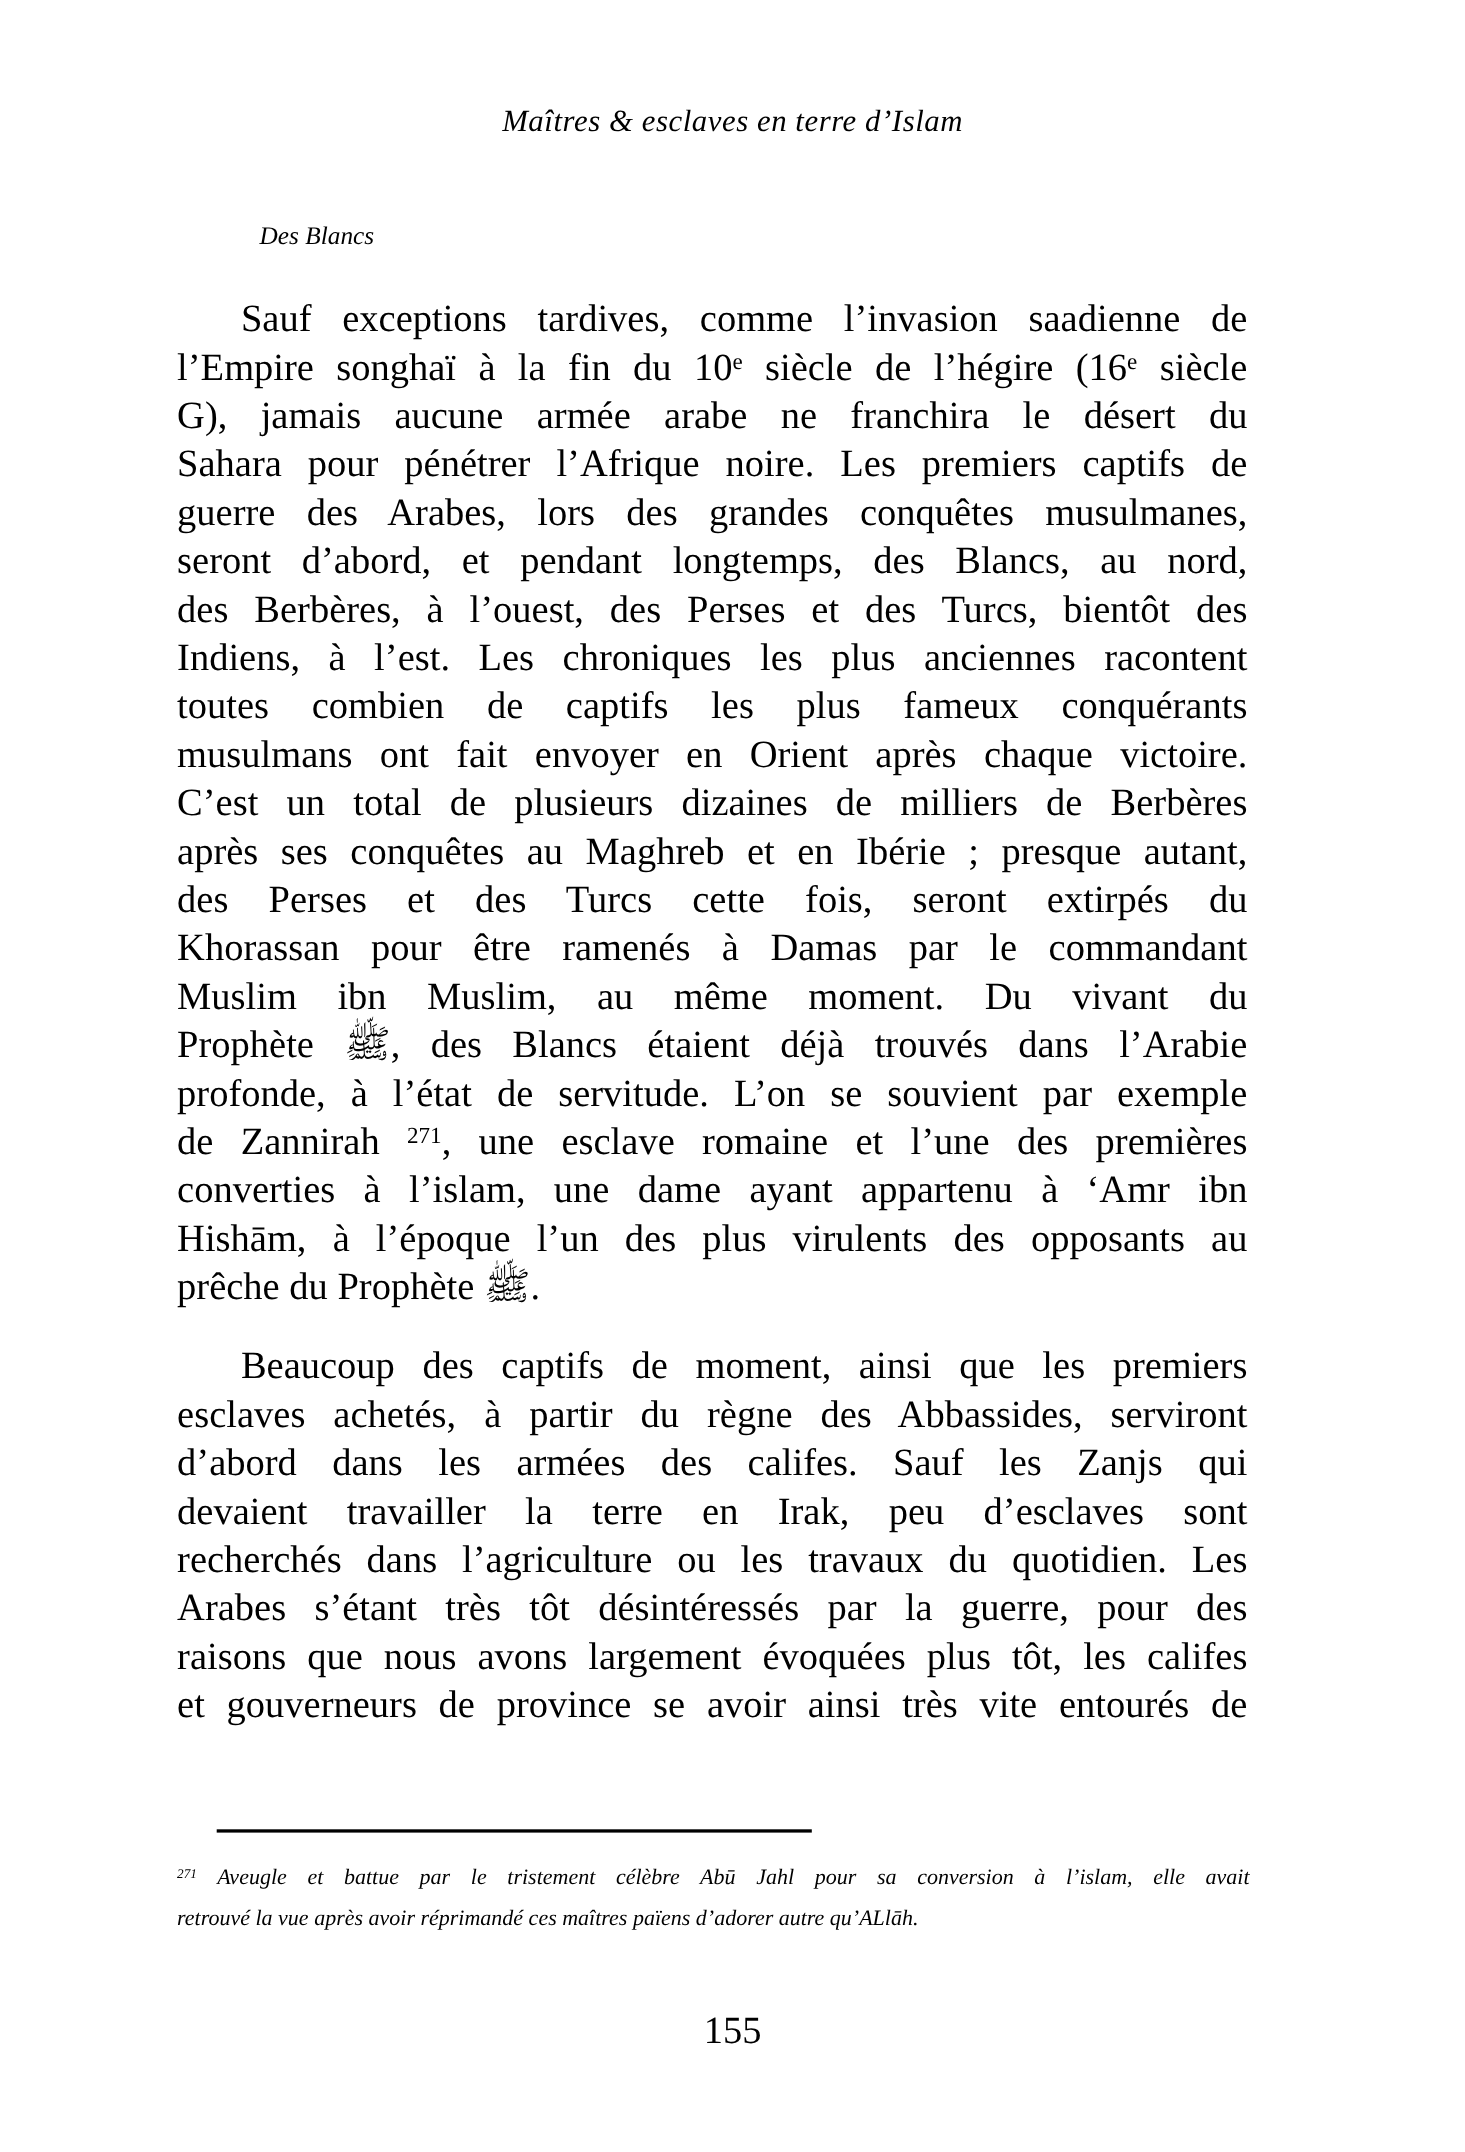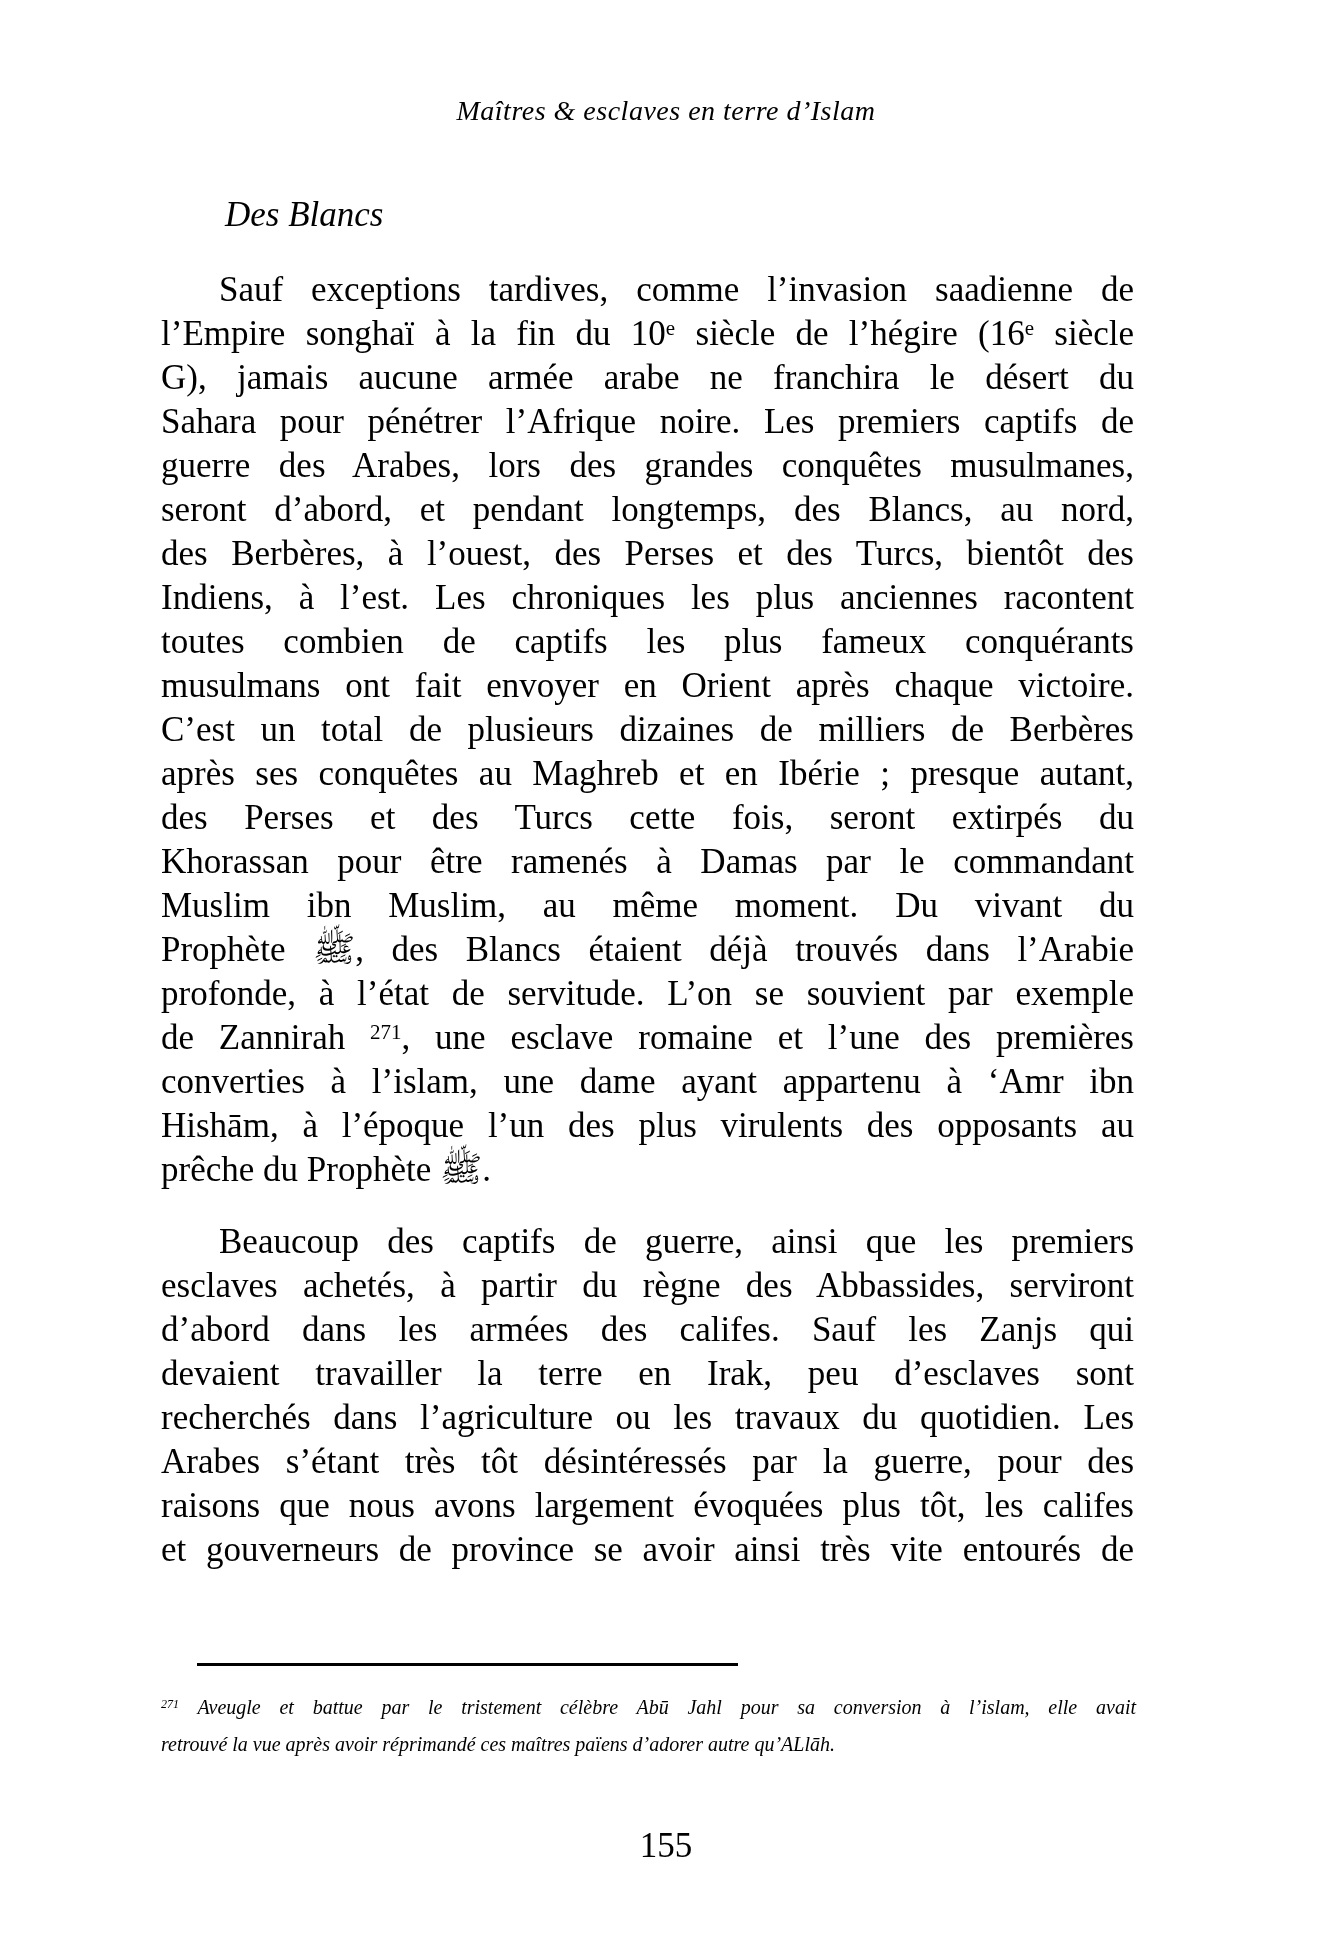--- a/index.html
+++ b/index.html
@@ -23,25 +23,25 @@
     width: 1332px;
     text-align: center;
     font-style: italic;
     font-size: 28px;
     line-height: 32px;
     letter-spacing: 0.5px;
   }
   .section-heading {
     position: absolute;
     top: 194px;
-    left: 225px;
+    left: 236px;
     margin: 0;
     font-style: italic;
     font-weight: normal;
-    font-size: 35px;
+    font-size: 23px;
     line-height: 42px;
   }
   .body-text {
     position: absolute;
     top: 268px;
     left: 161px;
     width: 973px;
     font-size: 35px;
   }
   .para { margin: 0; }
@@ -125,21 +125,21 @@
         <div class="line">Khorassan pour être ramenés à Damas par le commandant</div>
         <div class="line">Muslim ibn Muslim, au même moment. Du vivant du</div>
         <div class="line">Prophète ﷺ, des Blancs étaient déjà trouvés dans l’Arabie</div>
         <div class="line">profonde, à l’état de servitude. L’on se souvient par exemple</div>
         <div class="line">de Zannirah <sup>271</sup>, une esclave romaine et l’une des premières</div>
         <div class="line">converties à l’islam, une dame ayant appartenu à ‘Amr ibn</div>
         <div class="line">Hishām, à l’époque l’un des plus virulents des opposants au</div>
         <div class="line last">prêche du Prophète ﷺ.</div>
       </div>
       <div class="para">
-        <div class="line first">Beaucoup des captifs de guerre, ainsi que les premiers</div>
+        <div class="line first">Beaucoup des captifs de moment, ainsi que les premiers</div>
         <div class="line">esclaves achetés, à partir du règne des Abbassides, serviront</div>
         <div class="line">d’abord dans les armées des califes. Sauf les Zanjs qui</div>
         <div class="line">devaient travailler la terre en Irak, peu d’esclaves sont</div>
         <div class="line">recherchés dans l’agriculture ou les travaux du quotidien. Les</div>
         <div class="line">Arabes s’étant très tôt désintéressés par la guerre, pour des</div>
         <div class="line">raisons que nous avons largement évoquées plus tôt, les califes</div>
         <div class="line last justify">et gouverneurs de province se avoir ainsi très vite entourés de</div>
       </div>
     </div>
 

